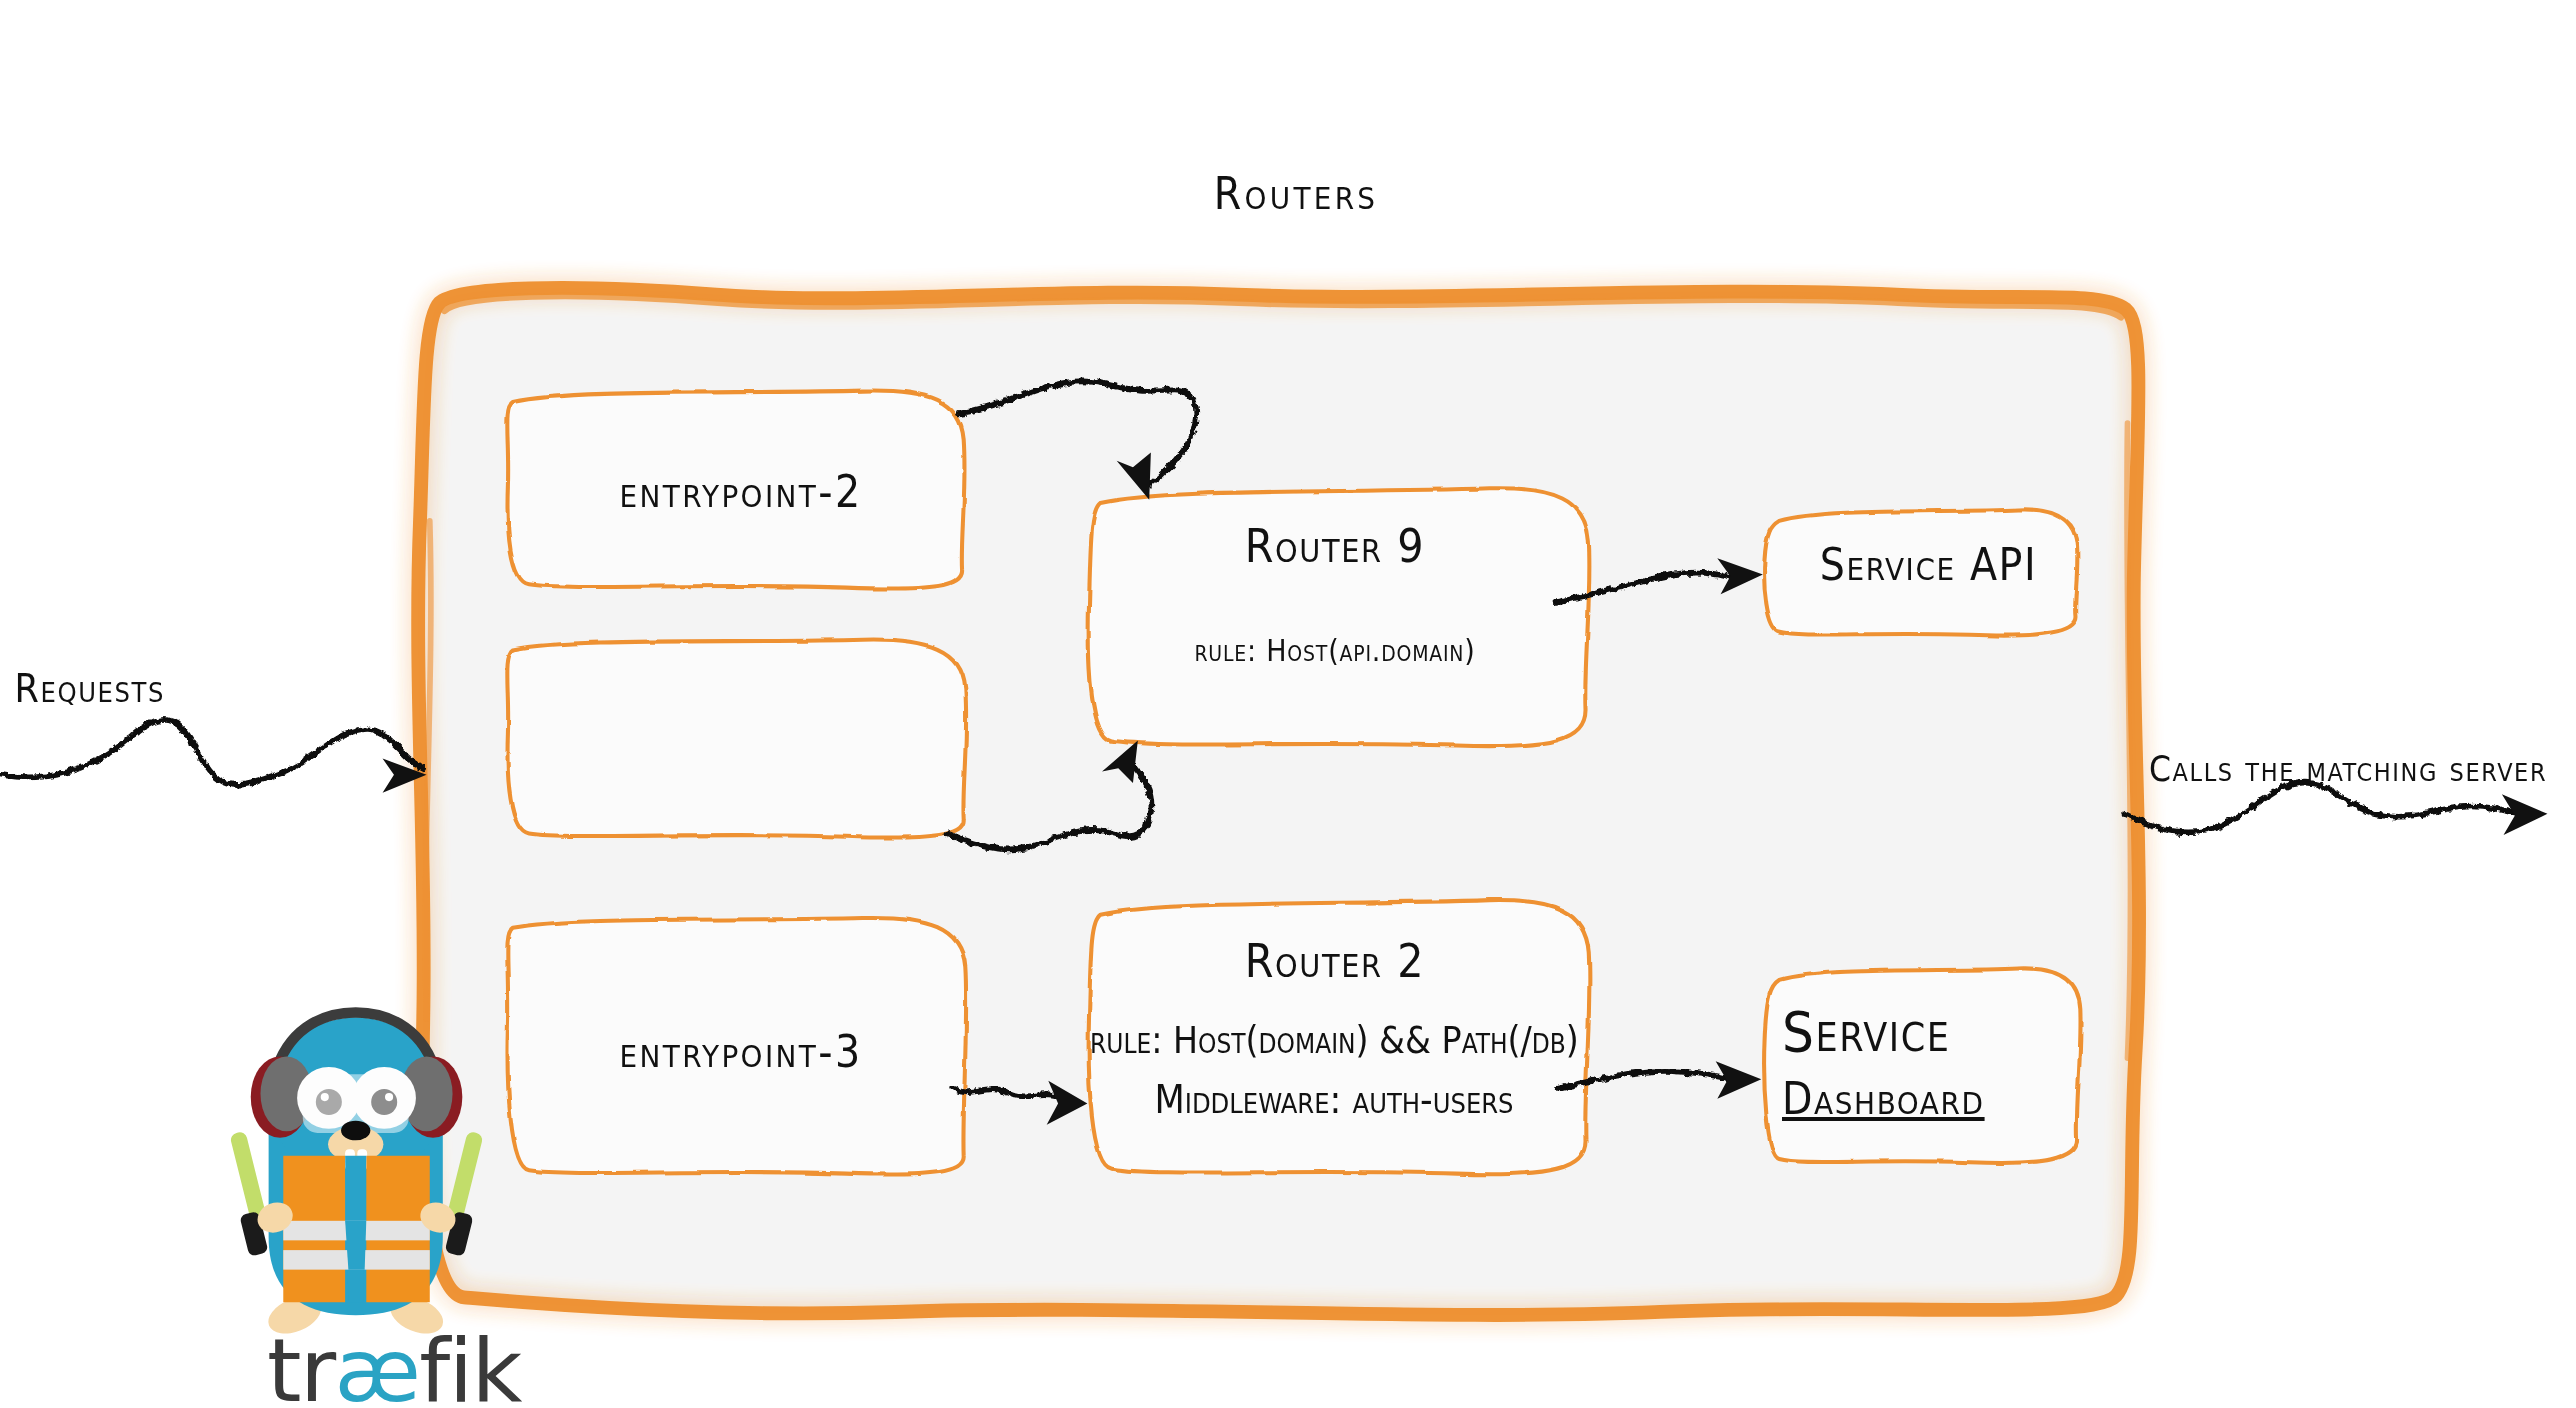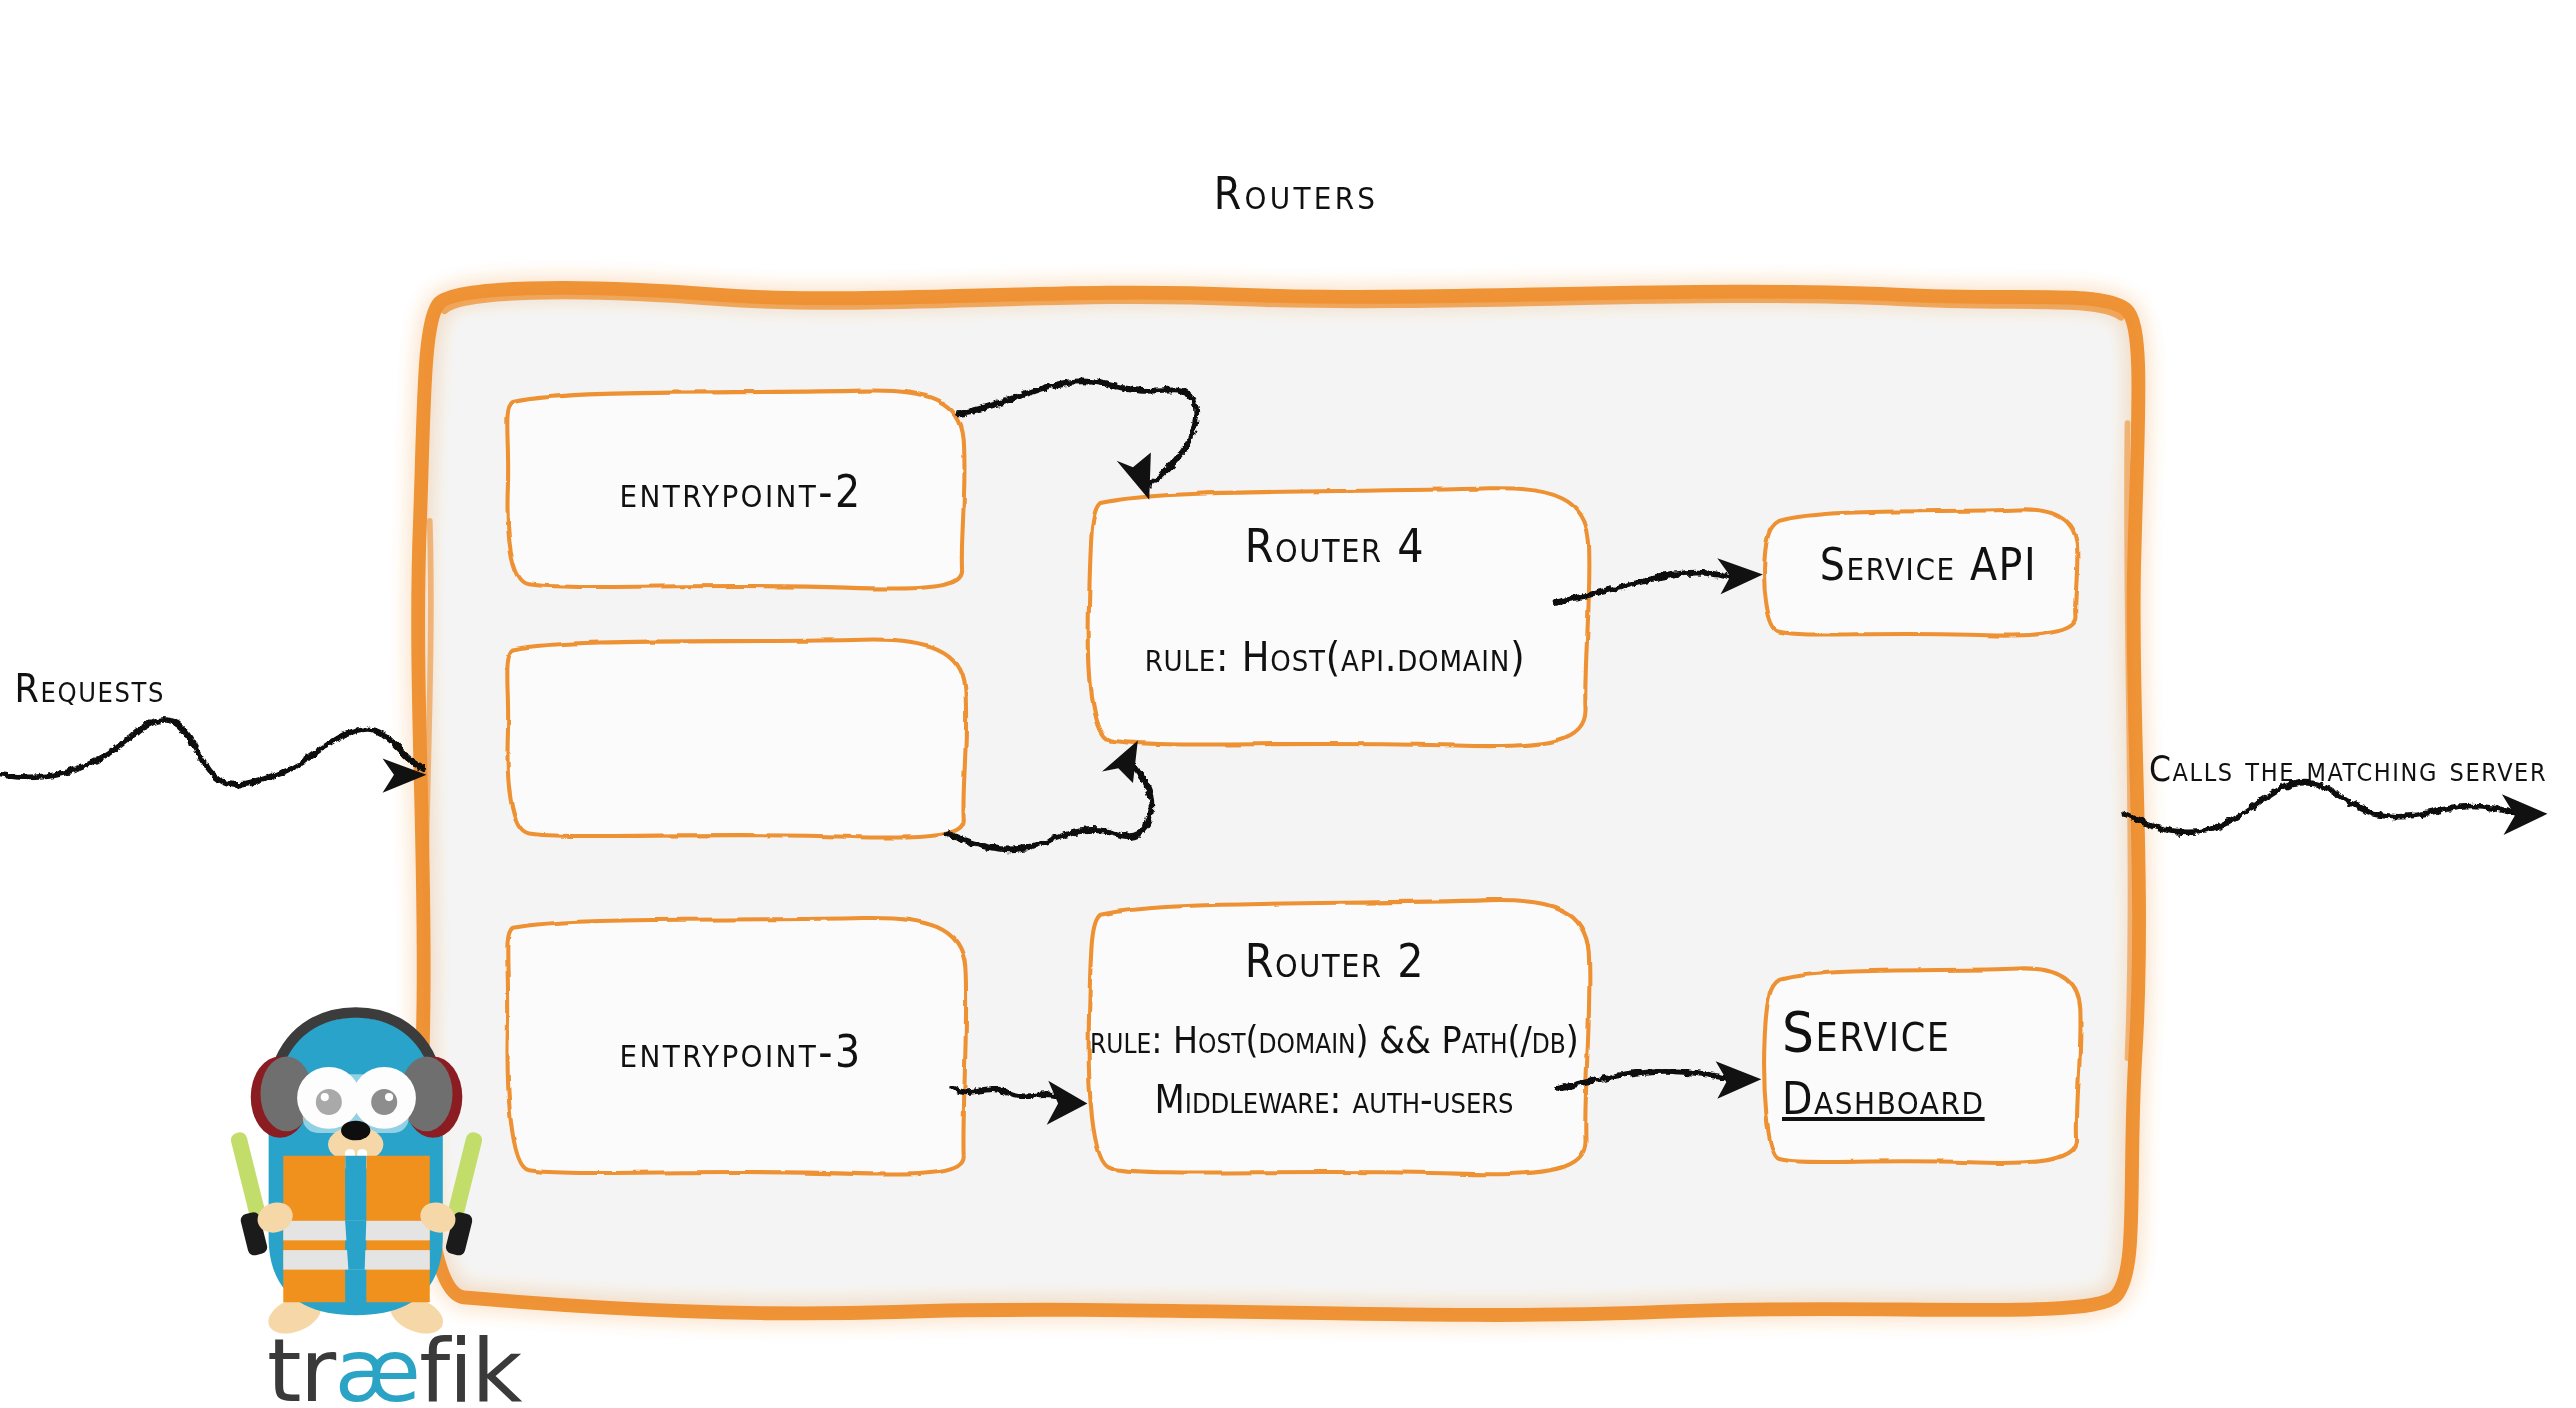--- a/index.html
+++ b/index.html
@@ -29,21 +29,21 @@
     font-size:44px;letter-spacing:3.3px;
   }
   .ep-label{
     font-size:44px;letter-spacing:2.4px;text-align:center;
   }
   #ep1-label{left:513px;top:466px;width:440px;}
   #ep2-label{left:513px;top:747px;width:440px;}
   #ep3-label{left:513px;top:1026px;width:440px;}
 
   #r1-title{left:1095px;top:519px;width:464px;text-align:center;font-size:46px;letter-spacing:1.6px;}
-  #r1-rule {left:1095px;top:633px;width:464px;text-align:center;font-size:41px;letter-spacing:0.8px;}
+  #r1-rule {left:1095px;top:633px;width:464px;text-align:center;font-size:30px;letter-spacing:0.8px;}
 
   #r2-title{left:1095px;top:934px;width:464px;text-align:center;font-size:46px;letter-spacing:1.6px;}
   #r2-rule {left:1082px;top:1019px;width:488px;text-align:center;font-size:37px;letter-spacing:0px;}
   #r2-mw   {left:1082px;top:1077px;width:488px;text-align:center;font-size:39px;letter-spacing:0px;}
 
   #svc-api {left:1774px;top:539px;width:293px;text-align:center;font-size:44px;letter-spacing:1.6px;}
   #svc-dash1{left:1774px;top:999px;width:277px;text-align:left;font-size:56px;letter-spacing:1.6px;}
   #svc-dash2{left:1774px;top:1073px;width:326px;text-align:left;font-size:44px;letter-spacing:1.6px;text-decoration:underline;}
 
   #requests-label{left:6.5px;top:666px;font-size:39px;letter-spacing:1.6px;}
@@ -267,21 +267,21 @@
   </g>
 </svg>
 
 <div class="txt-layer">
 
   <div class="abs hand" id="routers-title">Routers</div>
 
   <div class="abs hand ep-label" id="ep1-label">entrypoint-2</div>
   <div class="abs hand ep-label" id="ep3-label">entrypoint-3</div>
 
-  <div class="abs hand" id="r1-title">Router 4</div>
+  <div class="abs hand" id="r1-title">Router 9</div>
   <div class="abs hand" id="r1-rule">rule: Host(api.domain)</div>
 
   <div class="abs hand" id="r2-title">Router 2</div>
   <div class="abs hand" id="r2-rule">rule: Host(domain) &amp;&amp; Path(/db)</div>
   <div class="abs hand" id="r2-mw">Middleware: auth-users</div>
 
   <div class="abs hand" id="svc-api">Service API</div>
   <div class="abs hand" id="svc-dash1">Service</div>
   <div class="abs hand" id="svc-dash2">Dashboard</div>
 

